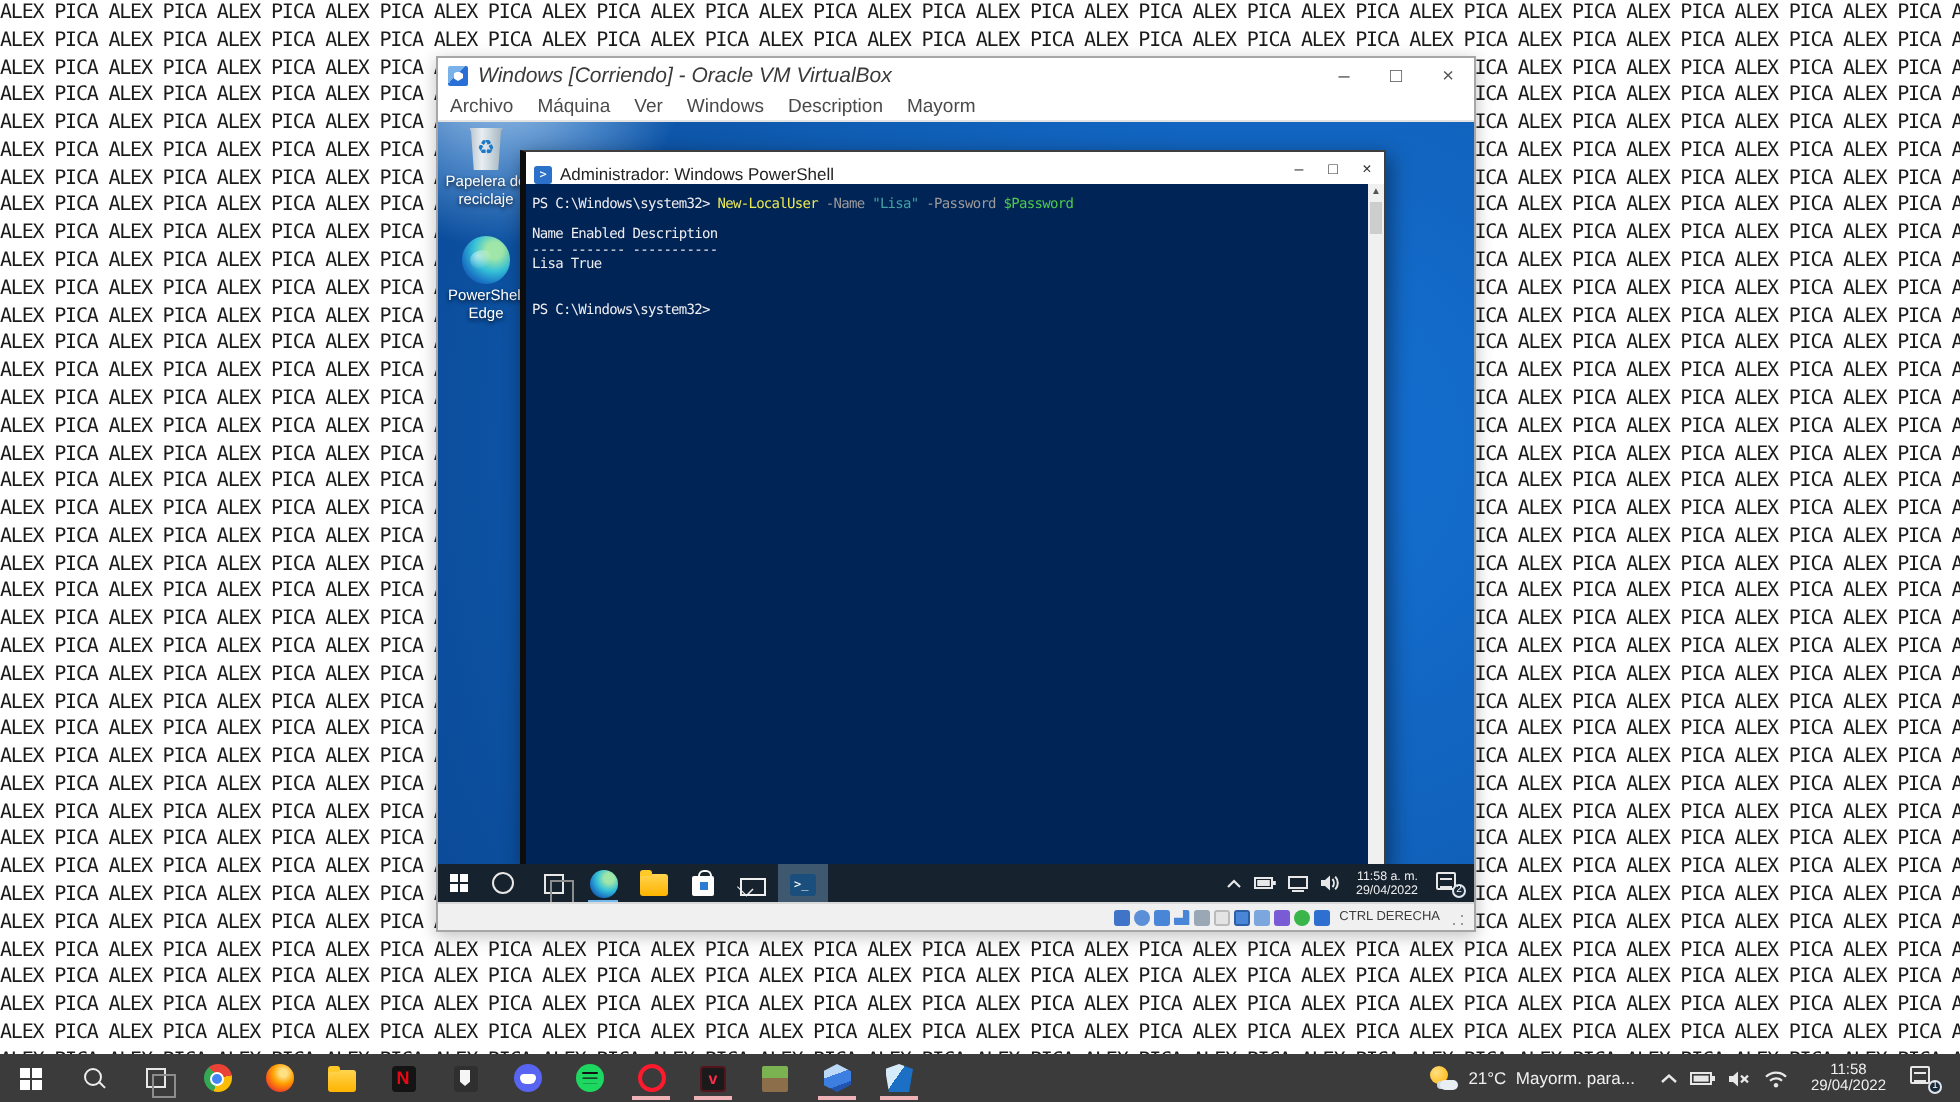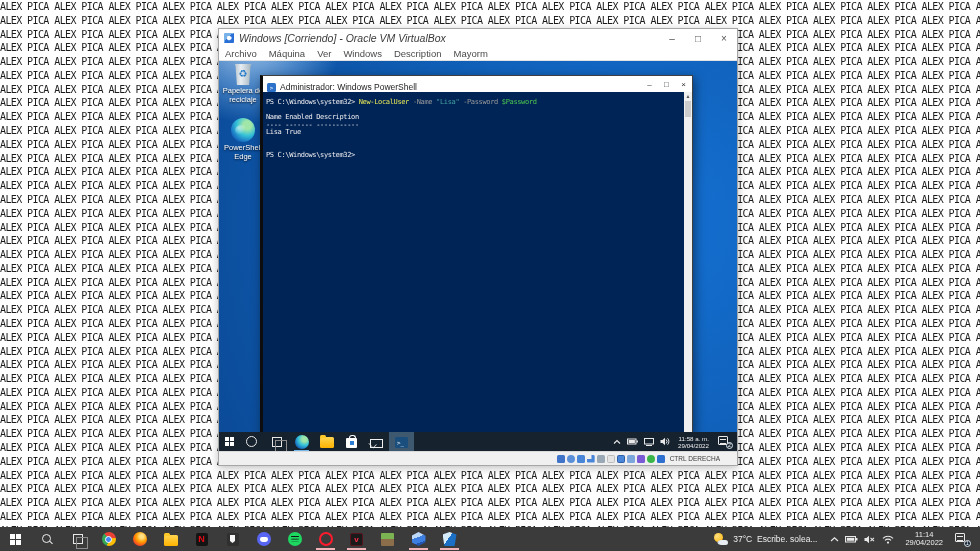--- a/index.html
+++ b/index.html
@@ -424,22 +424,22 @@
         </div>
         <div class="h-btn">
           <div class="ic ic-blueapp"></div>
           <div class="h-run"></div>
         </div>
       </div>
     <div class="hw-spacer"></div>
     <div class="weather">
       <div class="wx-ico"></div>
       <div class="wx-text">
-        <span>37°C</span>&nbsp;
-        <span>Escribe. solea...</span>
+        <span>21°C</span>&nbsp;
+        <span>Mayorm. para...</span>
       </div>
     </div>
     <div class="host-tray">
       <div class="tray-ic">
         <svg class="t" width="9" height="7">
             <polyline points="1,5 4.5,1.8 8,5" fill="none" stroke="#e8e8e8" stroke-width="1.2"></polyline>
           </svg>
       </div>
       <div class="tray-ic">
         <svg class="t" width="13" height="8">
@@ -456,21 +456,21 @@
           </svg>
       </div>
       <div class="tray-ic">
         <svg class="t" width="12" height="9">
             <path d="M1 3.4 a7 7 0 0 1 10 0" fill="none" stroke="#e8e8e8" stroke-width="1.1"></path>
             <path d="M3 5.4 a4.2 4.2 0 0 1 6 0" fill="none" stroke="#e8e8e8" stroke-width="1.1"></path>
             <circle cx="6" cy="7.6" r="1.1" fill="#e8e8e8"></circle>
           </svg>
       </div>
       <div class="host-clock">
-        <div>11:14</div>
+        <div>11:58</div>
         <div>29/04/2022</div>
       </div>
       <div class="host-notif notif">
         <div class="notif-bubble"></div>
         <div class="badge">1</div>
       </div>
     </div>
   </div>
 
 </div>

